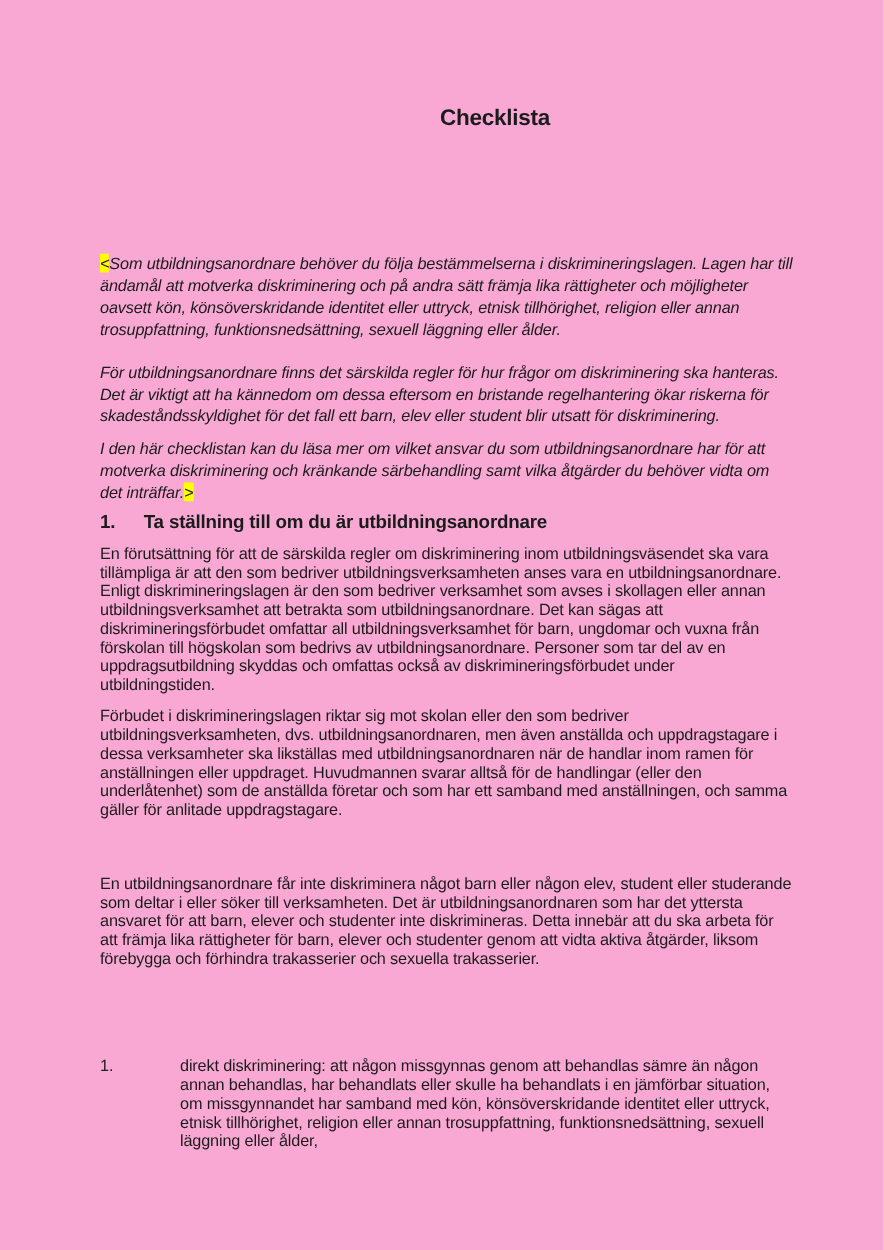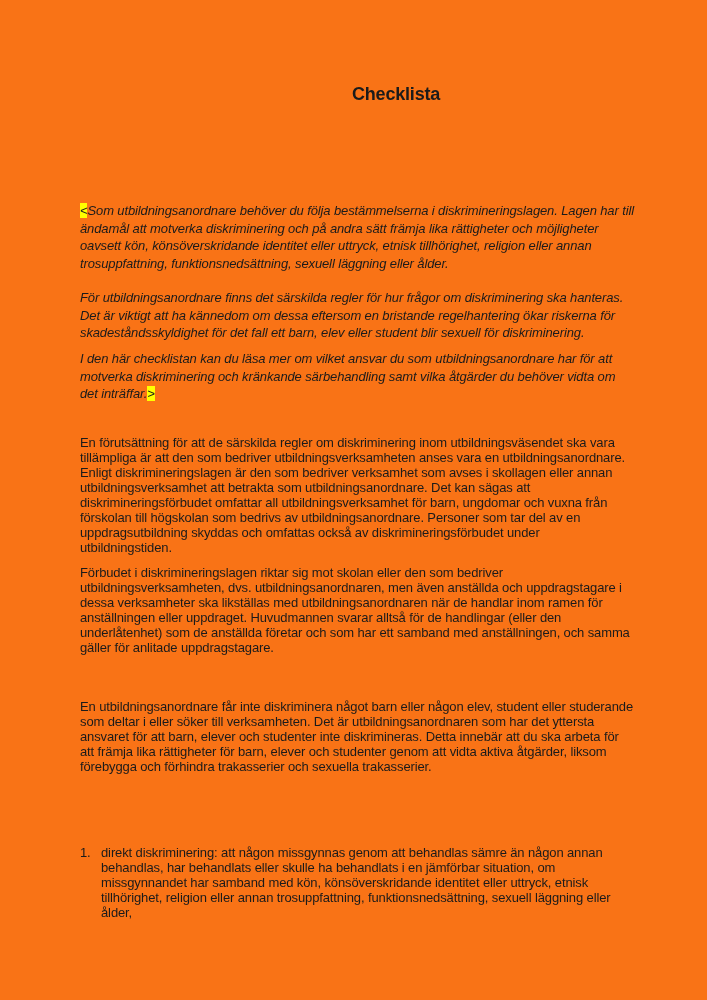--- a/index.html
+++ b/index.html
@@ -8,21 +8,21 @@
     width: 707px;
     height: 1000px;
     position: relative;
     overflow: hidden;
     font-family: "Liberation Sans", sans-serif;
     color: #1b1b1b;
   }
   .page {
     position: absolute;
     inset: 0;
-    background: #f97316;
+    background: #f9a8d4;
   }
 
   
   .title-block {
     position: absolute;
     left: 352px;
     top: 84px;
     width: 210px;
   }
   .doc-title {
@@ -74,20 +74,21 @@
 
   .list-item {
     display: flex;
   }
   .li-num {
     flex: none;
     width: 21px;
   }
   .li-text {
     flex: 1;
+    margin-left: 43px;
   }
 
   .footer {
     position: absolute;
     left: 80px;
     top: 944px;
     width: 549px;
     text-align: center;
     font-size: 13px;
     line-height: 15px;
@@ -98,24 +99,25 @@
 <body>
 
 <div class="page">
 
   <header class="title-block">
     <div class="doc-title">Checklista</div>
   </header>
 
   <p class="block intro-text" style="top:186px"><span class="hl">&lt;</span><span>Som utbildningsanordnare behöver du följa bestämmelserna i diskrimineringslagen. Lagen har till ändamål att motverka diskriminering och på andra sätt främja lika rättigheter och möjligheter oavsett kön, könsöverskridande identitet eller uttryck, etnisk tillhörighet, religion eller annan trosuppfattning, funktionsnedsättning, sexuell läggning eller ålder.</span></p>
 
-  <p class="block intro-text" style="top:273px"><span>För utbildningsanordnare finns det särskilda regler för hur frågor om diskriminering ska hanteras. Det är viktigt att ha kännedom om dessa eftersom en bristande regelhantering ökar riskerna för skadeståndsskyldighet för det fall ett barn, elev eller student blir sexuell för diskriminering.</span></p>
+  <p class="block intro-text" style="top:273px"><span>För utbildningsanordnare finns det särskilda regler för hur frågor om diskriminering ska hanteras. Det är viktigt att ha kännedom om dessa eftersom en bristande regelhantering ökar riskerna för skadeståndsskyldighet för det fall ett barn, elev eller student blir utsatt för diskriminering.</span></p>
 
   <p class="block intro-text" style="top:334px"><span>I den här checklistan kan du läsa mer om vilket ansvar du som utbildningsanordnare har för att motverka diskriminering och kränkande särbehandling samt vilka åtgärder du behöver vidta om det inträffar.</span><span class="hl">&gt;</span></p>
 
+  <h2 class="block section-heading" style="top:408px"><span class="heading-num">1.</span><span>Ta ställning till om du är utbildningsanordnare</span></h2>
 
   <p class="block body-text" style="top:435px">En förutsättning för att de särskilda regler om diskriminering inom utbildningsväsendet ska vara tillämpliga är att den som bedriver utbildningsverksamheten anses vara en utbildningsanordnare. Enligt diskrimineringslagen är den som bedriver verksamhet som avses i skollagen eller annan utbildningsverksamhet att betrakta som utbildningsanordnare. Det kan sägas att diskrimineringsförbudet omfattar all utbildningsverksamhet för barn, ungdomar och vuxna från förskolan till högskolan som bedrivs av utbildningsanordnare. Personer som tar del av en uppdragsutbildning skyddas och omfattas också av diskrimineringsförbudet under utbildningstiden.</p>
 
   <p class="block body-text" style="top:565px">Förbudet i diskrimineringslagen riktar sig mot skolan eller den som bedriver utbildningsverksamheten, dvs. utbildningsanordnaren, men även anställda och uppdragstagare i dessa verksamheter ska likställas med utbildningsanordnaren när de handlar inom ramen för anställningen eller uppdraget. Huvudmannen svarar alltså för de handlingar (eller den underlåtenhet) som de anställda företar och som har ett samband med anställningen, och samma gäller för anlitade uppdragstagare.</p>
 
 
   <p class="block body-text" style="top:699px">En utbildningsanordnare får inte diskriminera något barn eller någon elev, student eller studerande som deltar i eller söker till verksamheten. Det är utbildningsanordnaren som har det yttersta ansvaret för att barn, elever och studenter inte diskrimineras. Detta innebär att du ska arbeta för att främja lika rättigheter för barn, elever och studenter genom att vidta aktiva åtgärder, liksom förebygga och förhindra trakasserier och sexuella trakasserier.</p>
 
 
   <div class="block body-text list-item" style="top:845px">

